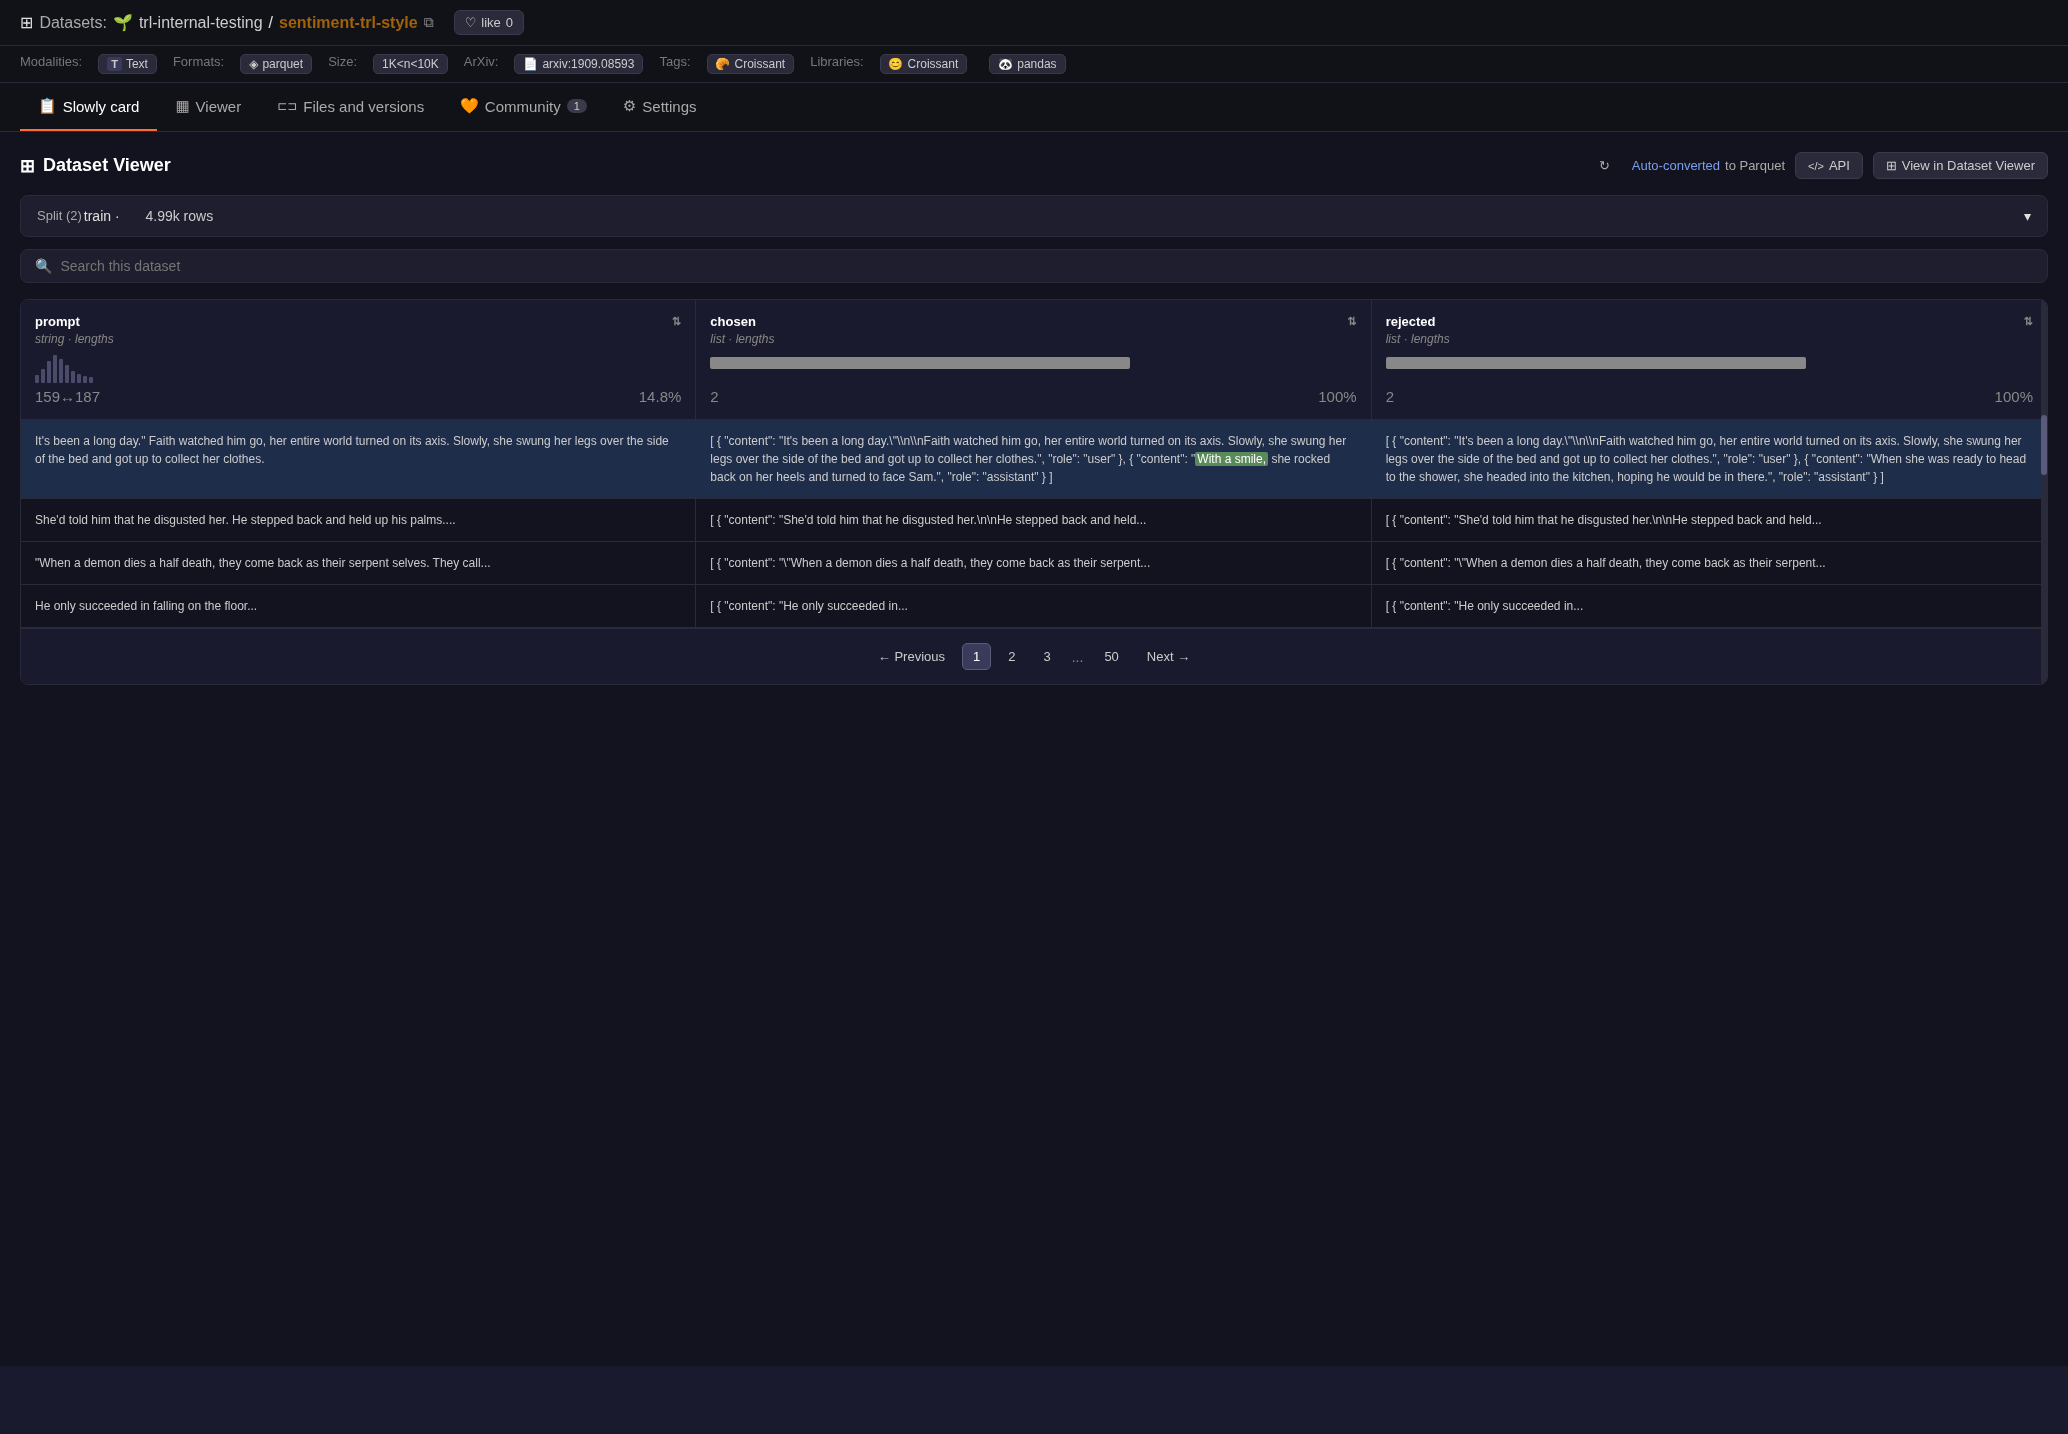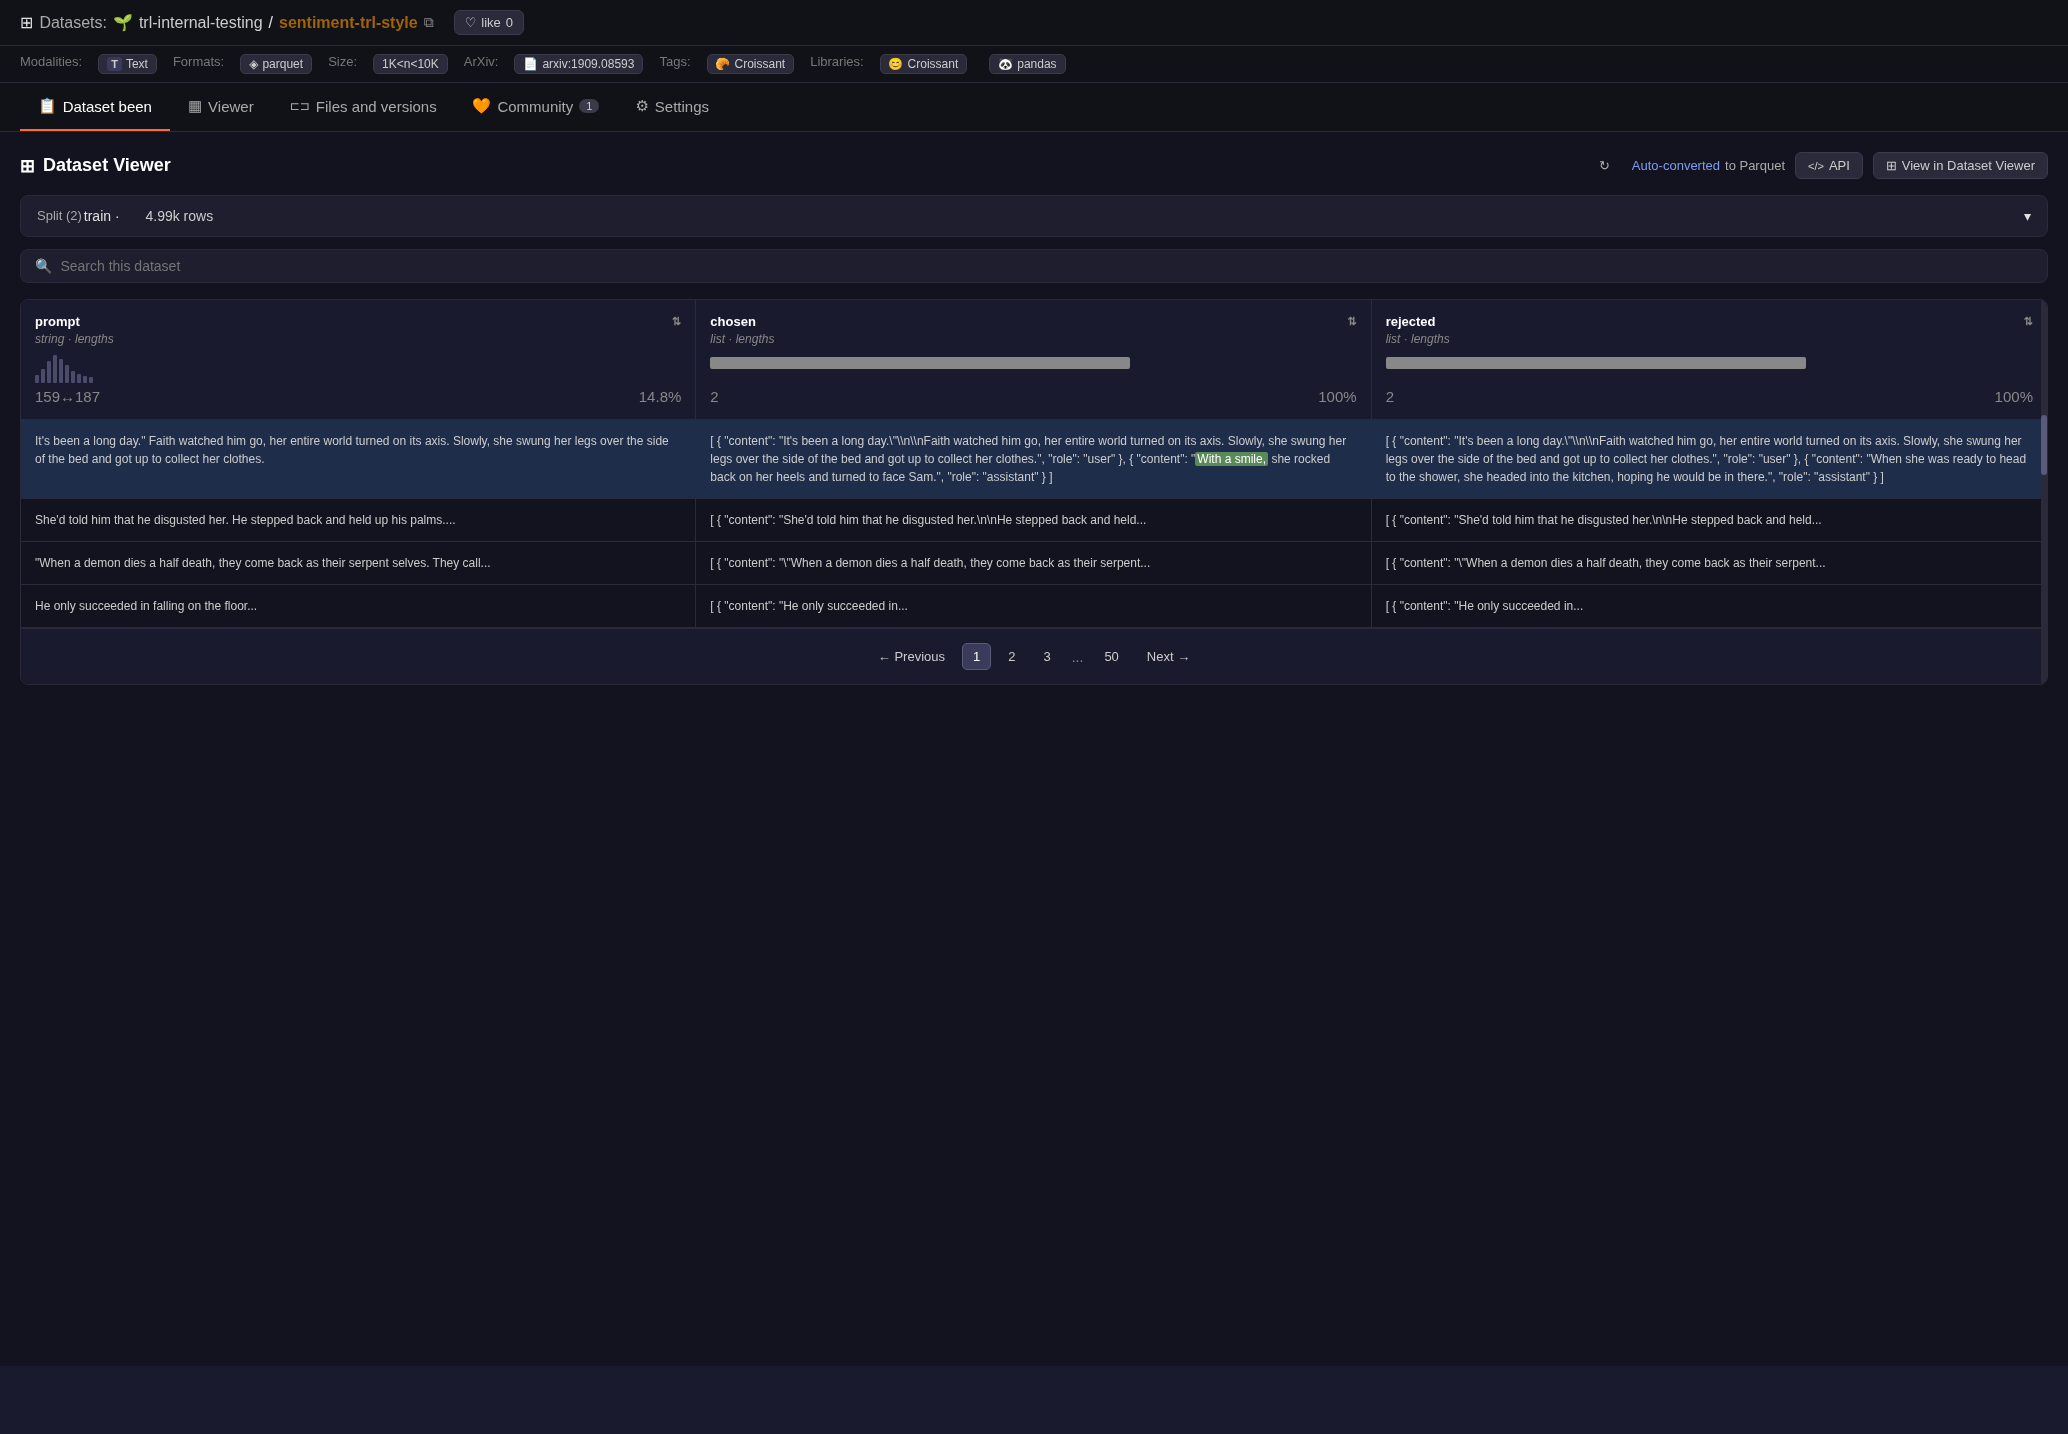--- a/index.html
+++ b/index.html
@@ -391,21 +391,21 @@
     <span class="meta-badge" style="margin-left:6px;">
       <span>🐼</span>
       <span>pandas</span>
     </span>
   </div>
 </div>
 
 <div class="nav-tabs">
   <div class="nav-tab active">
     <span>📋</span>
-    <span>Dataset been</span>
+    <span>Slowly card</span>
   </div>
   <div class="nav-tab">
     <span>▦</span>
     <span>Viewer</span>
   </div>
   <div class="nav-tab">
     <span style="font-size:12px;">⊏⊐</span>
     <span>Files and versions</span>
   </div>
   <div class="nav-tab">

